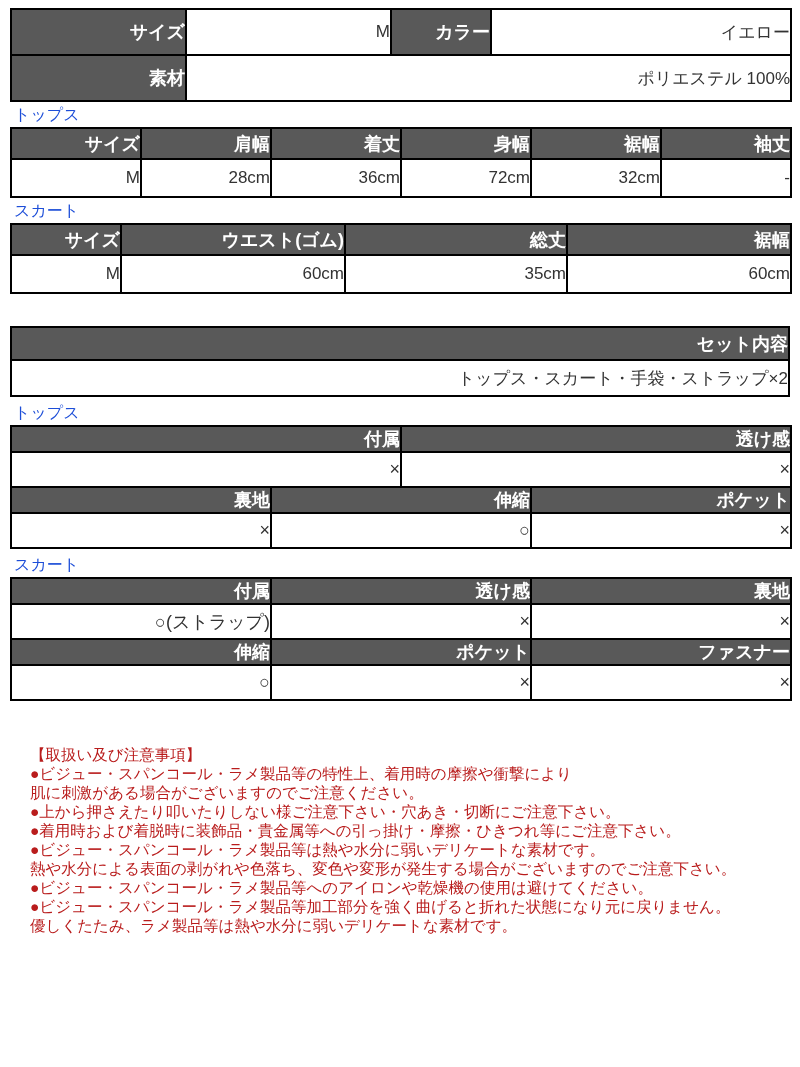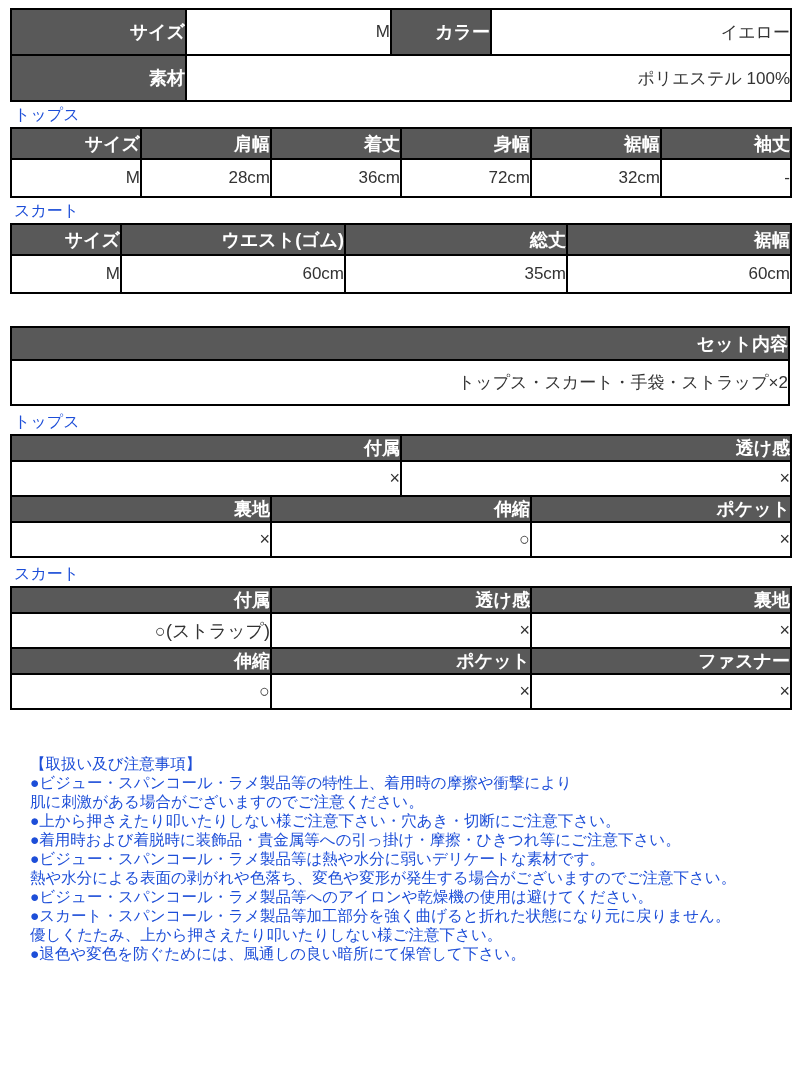--- a/index.html
+++ b/index.html
@@ -45,31 +45,31 @@
     color: #1d4ed8;
     margin: 3px 0 2px 14px;
     line-height: 20px;
   }
 
   .t2 th, .t3 th { height: 31px; }
   .t2 td, .t3 td { height: 38px; }
 
   .t4 { margin-top: 32px; }
   .t4 th { height: 33px; }
-  .t4 td { height: 45px; border-radius: 10px; }
+  .t4 td { height: 36px; border-radius: 10px; }
   .gap-label { margin-top: 6px; }
 
   .t5 th, .t6 th { height: 17px; }
   .t5 td, .t6 td { height: 35px; font-size: 18px; }
 
   .notes {
     margin: 44px 0 12px 30px;
     font-size: 15.5px;
     line-height: 19px;
-    color: #1d4ed8;
+    color: #b91c1c;
   }
   .notes div { white-space: nowrap; }
 </style>
 </head>
 <body>
 
 <div class="page">
 
   <table class="spec-table t1">
     <colgroup>
@@ -222,18 +222,17 @@
 
   <div class="notes">
     <div>【取扱い及び注意事項】</div>
     <div>●ビジュー・スパンコール・ラメ製品等の特性上、着用時の摩擦や衝撃により</div>
     <div>肌に刺激がある場合がございますのでご注意ください。</div>
     <div>●上から押さえたり叩いたりしない様ご注意下さい・穴あき・切断にご注意下さい。</div>
     <div>●着用時および着脱時に装飾品・貴金属等への引っ掛け・摩擦・ひきつれ等にご注意下さい。</div>
     <div>●ビジュー・スパンコール・ラメ製品等は熱や水分に弱いデリケートな素材です。</div>
     <div>熱や水分による表面の剥がれや色落ち、変色や変形が発生する場合がございますのでご注意下さい。</div>
     <div>●ビジュー・スパンコール・ラメ製品等へのアイロンや乾燥機の使用は避けてください。</div>
-    <div>●スカート・スパンコール・ラメ製品等加工部分を強く曲げると折れた状態になり元に戻りません。</div>
-    <div>優しくたたみ、上から押さえたり叩いたりしない様ご注意下さい。</div>
-    <div>●退色や変色を防ぐためには、風通しの良い暗所にて保管して下さい。</div>
+    <div>●ビジュー・スパンコール・ラメ製品等加工部分を強く曲げると折れた状態になり元に戻りません。</div>
+    <div>優しくたたみ、ラメ製品等は熱や水分に弱いデリケートな素材です。</div>
   </div>
 
 </div>
 
 </body></html>

